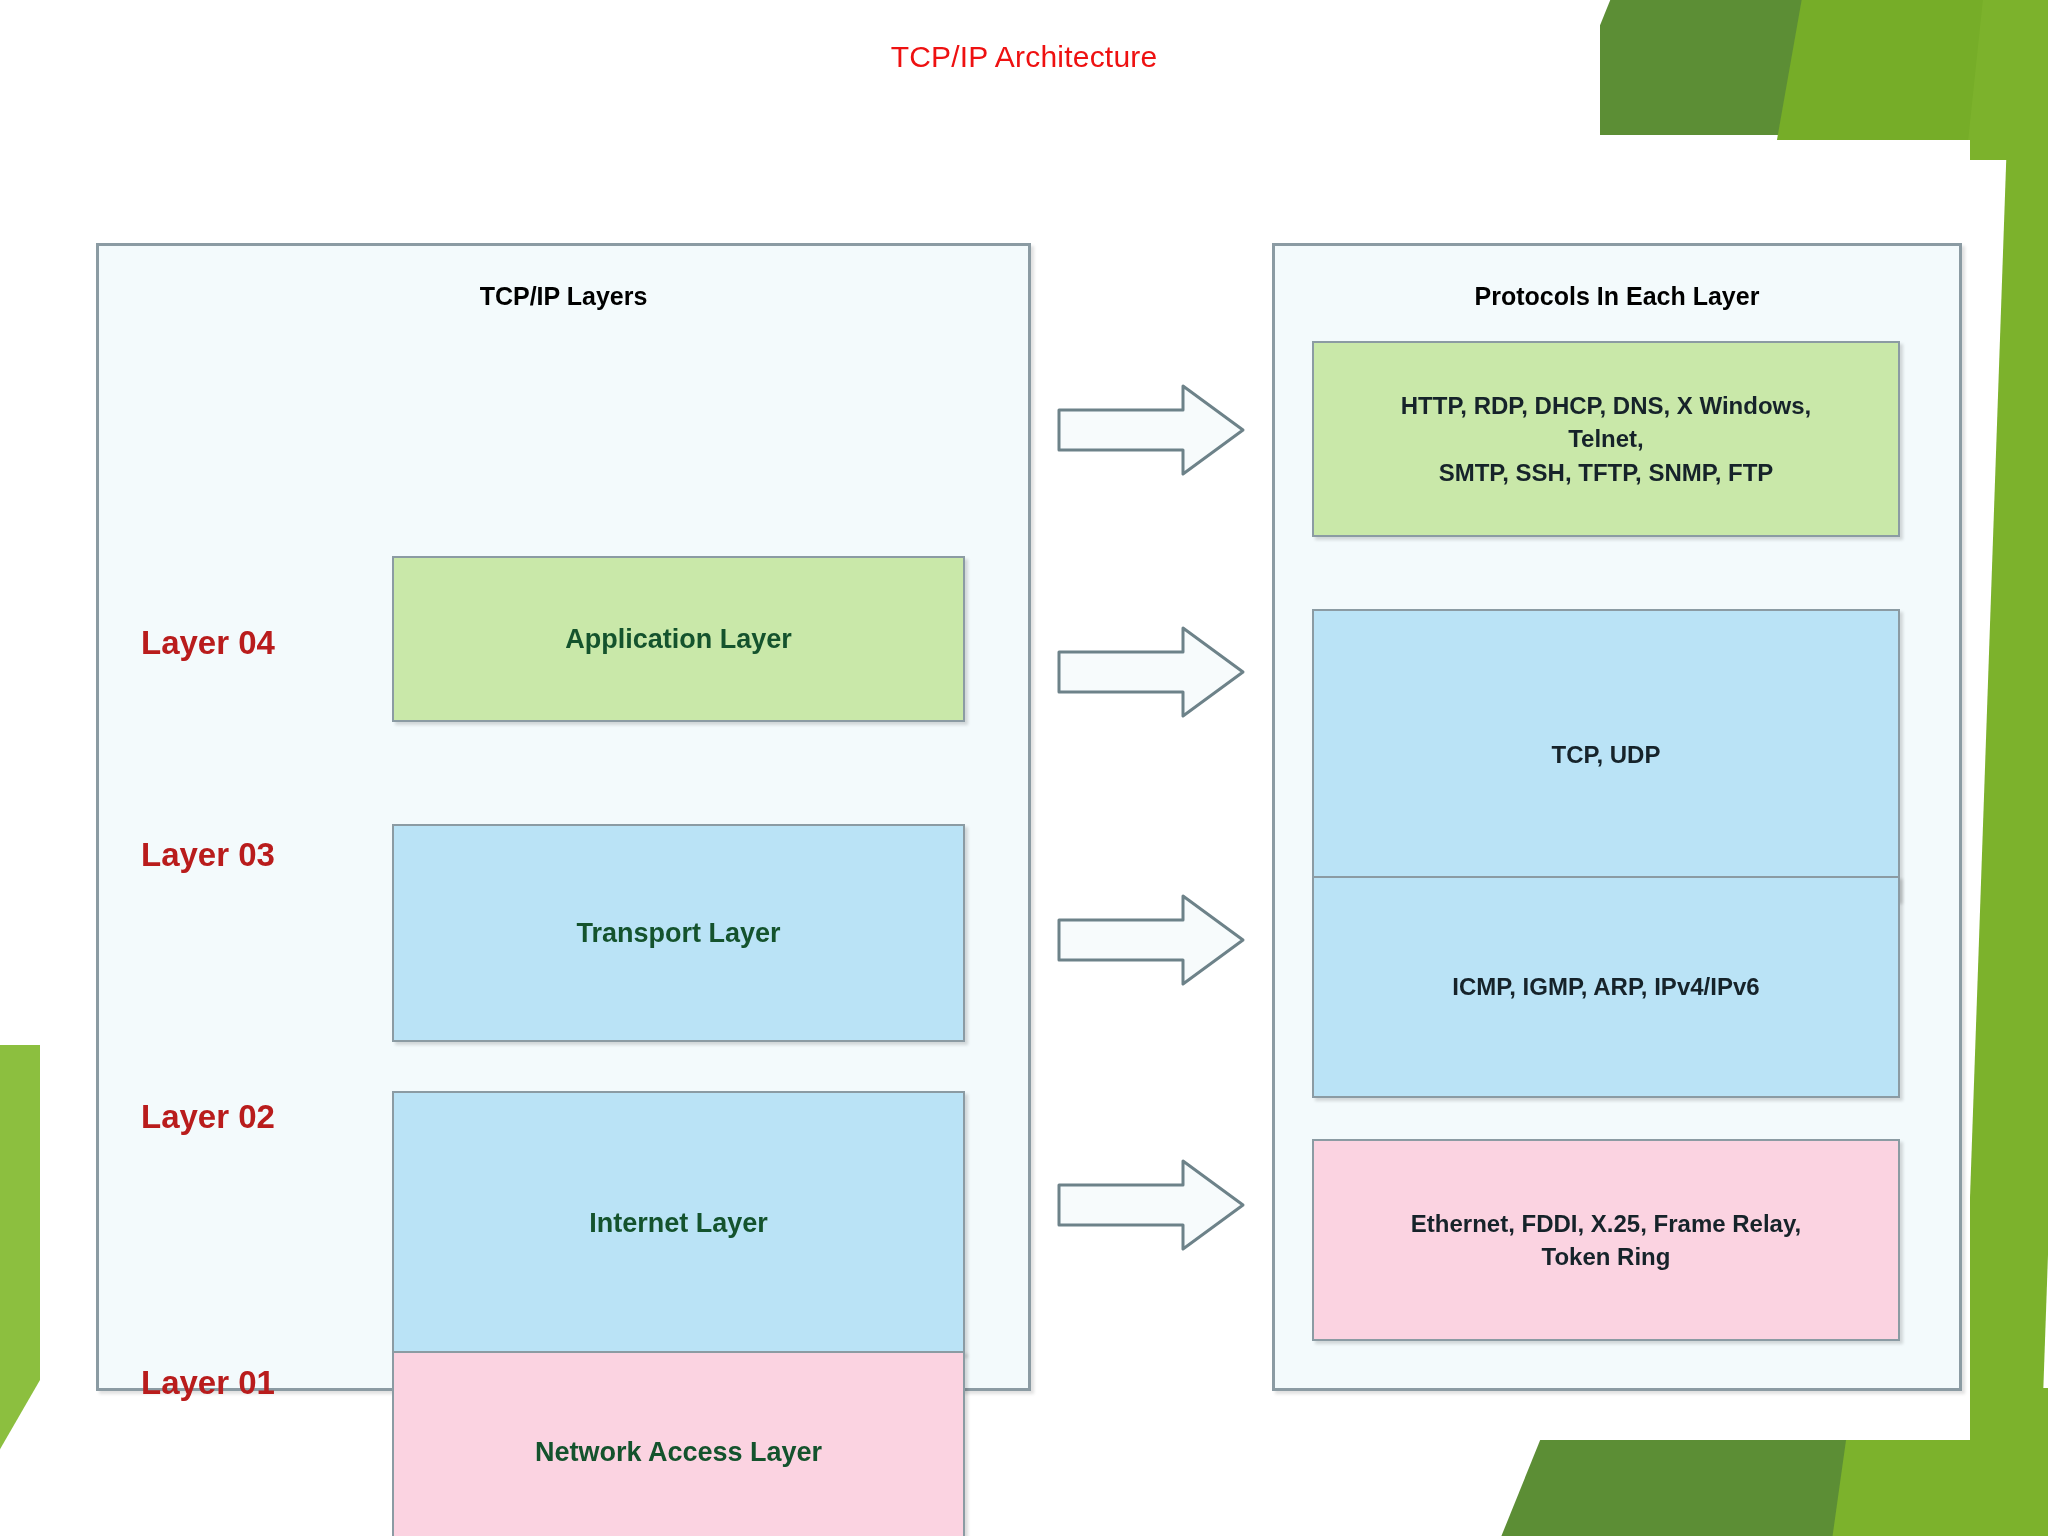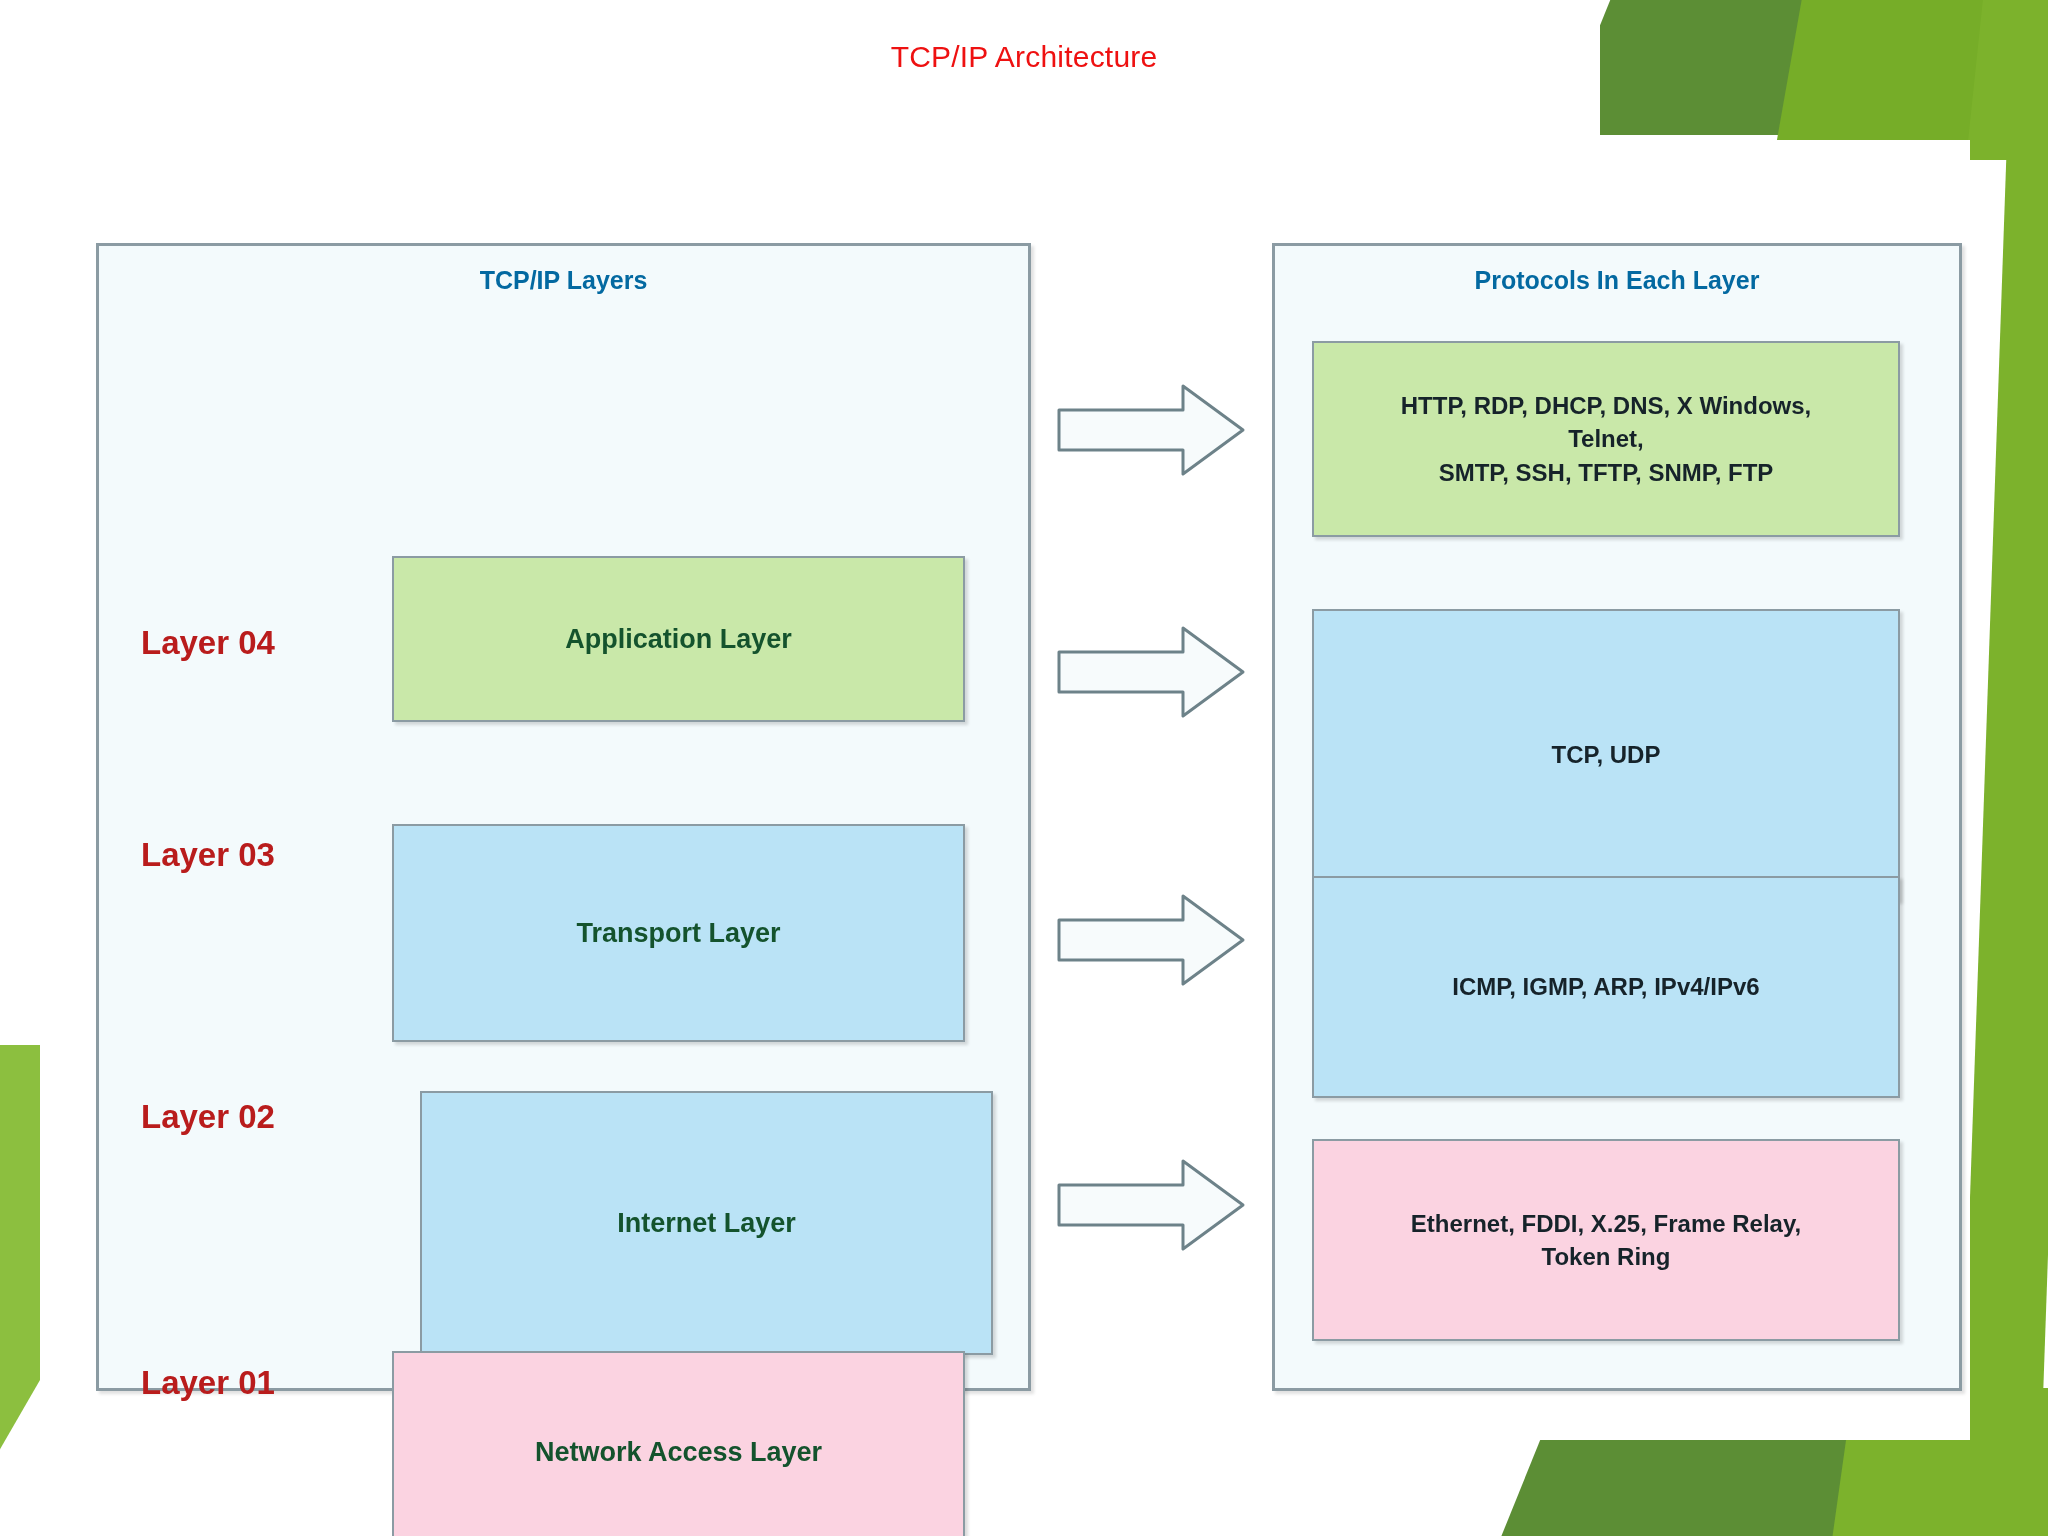--- a/index.html
+++ b/index.html
@@ -110,25 +110,25 @@
     background: #f3fafc;
     border: 3px solid #8b9ba3;
     box-sizing: border-box;
     box-shadow: 3px 3px 3px rgba(0,0,0,0.12);
   }
   #panel-left  { left: 96px;  top: 243px; width: 935px;  height: 1148px; }
   #panel-right { left: 1272px; top: 243px; width: 690px;  height: 1148px; }
 
   .panel-title {
     position: absolute;
-    top: 20px; left: 0; right: 0;
+    top: 36px; left: 0; right: 0;
     text-align: center;
     font-size: 25px;
     font-weight: bold;
-    color: #0369a1;
+    color: #000000;
   }
 
   
   .layer-label {
     position: absolute;
     left: 42px;
     width: 215px;
     text-align: left;
     font-size: 33px;
     font-weight: bold;
@@ -206,21 +206,21 @@
   <div id="panel-left" class="panel">
     <div class="panel-title">TCP/IP Layers</div>
 
     <div class="layer-label" style="top:378px;">Layer 04</div>
     <div class="layer-box fill-green" style="top:310px; height:166px;">Application Layer</div>
 
     <div class="layer-label" style="top:590px;">Layer 03</div>
     <div class="layer-box fill-blue" style="top:578px; height:218px;">Transport Layer</div>
 
     <div class="layer-label" style="top:852px;">Layer 02</div>
-    <div class="layer-box fill-blue" style="top:845px; height:264px;margin-left:28px;">Internet Layer</div>
+    <div class="layer-box fill-blue" style="top:845px; height:264px;">Internet Layer</div>
 
     <div class="layer-label" style="top:1118px;">Layer 01</div>
     <div class="layer-box fill-pink" style="top:1105px; height:202px;">Network Access Layer</div>
   </div>
 
   <div class="arrow" style="left:1055px; top:380px;">
     <svg viewBox="0 0 192 100" preserveAspectRatio="none">
       <polygon points="4,30 128,30 128,6 188,50 128,94 128,70 4,70" fill="#f7fbfc" stroke="#6d8289" stroke-width="3" stroke-linejoin="round"></polygon>
     </svg>
   </div>

